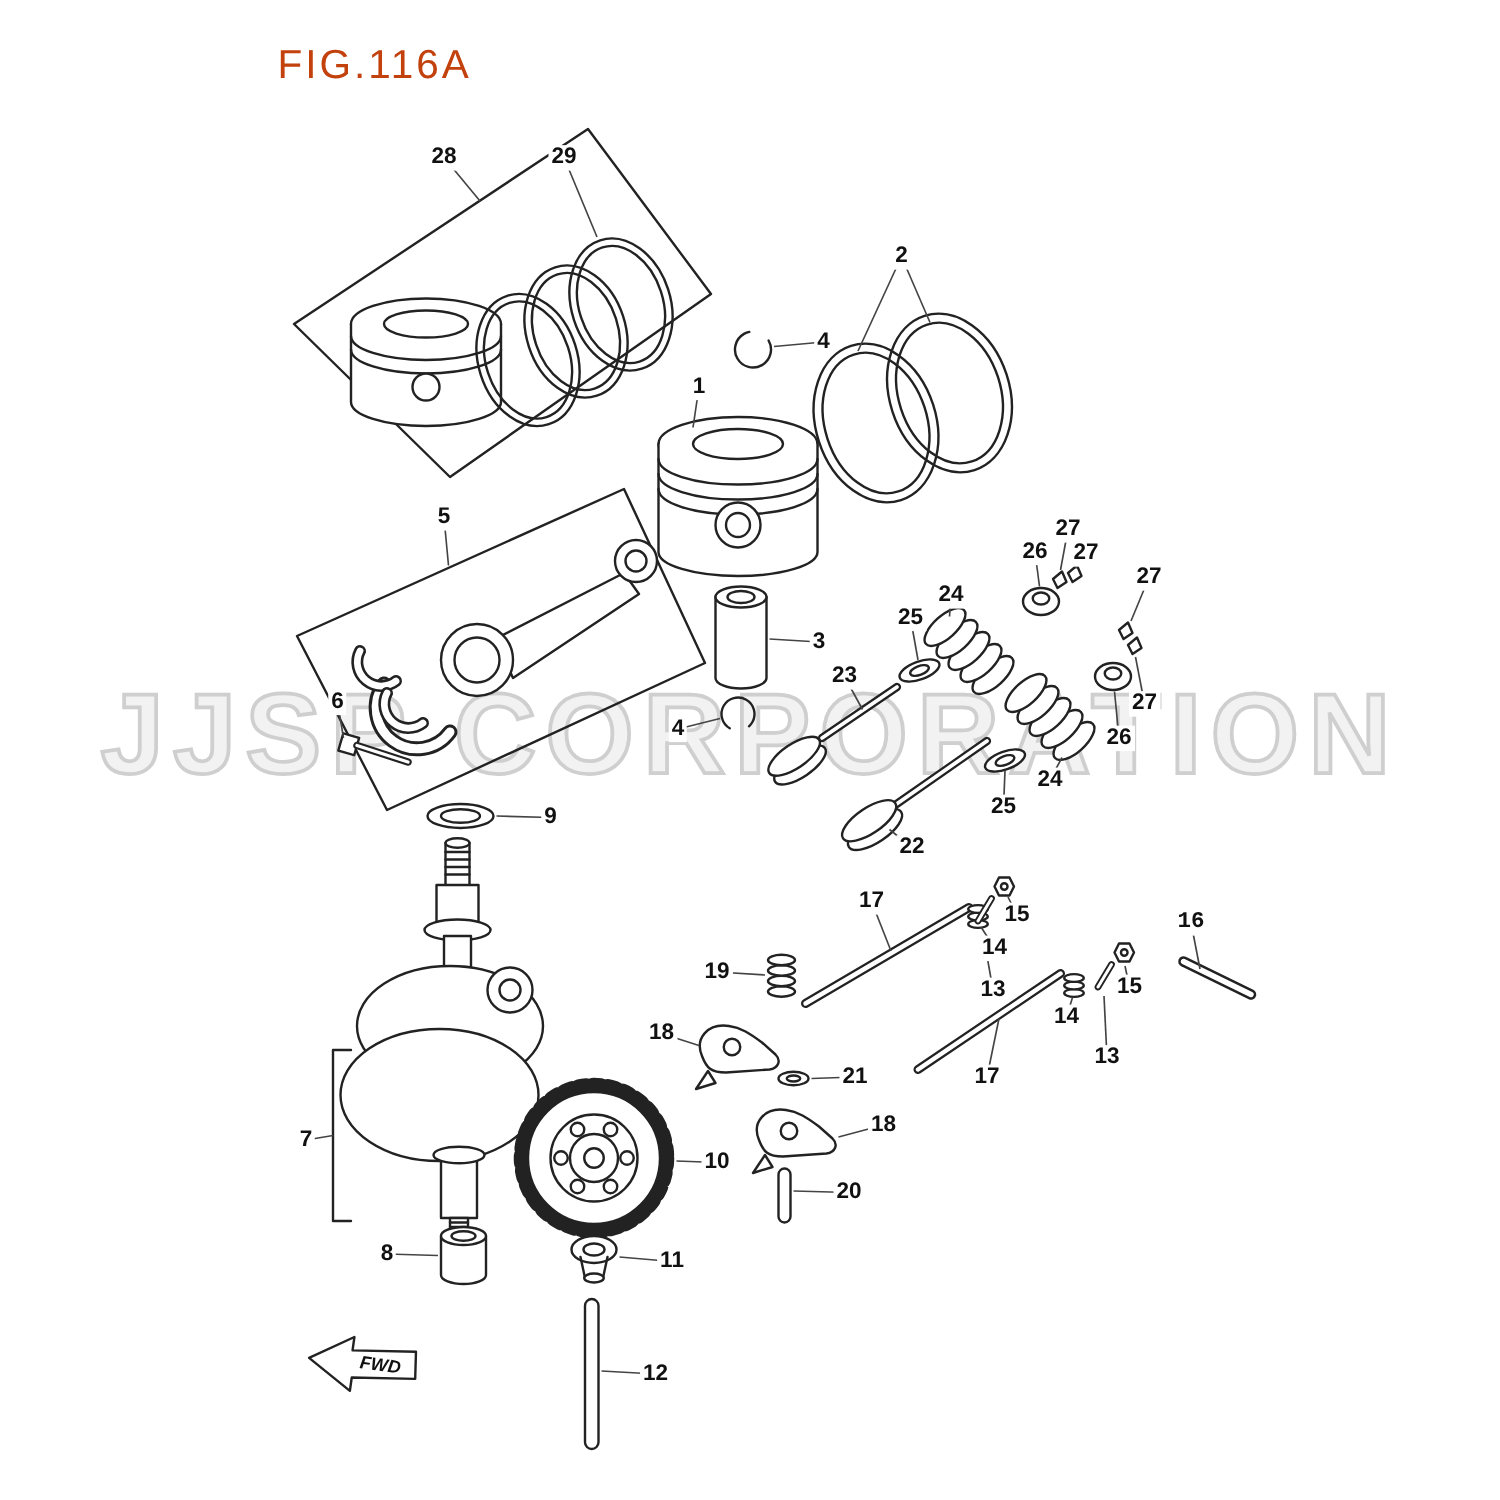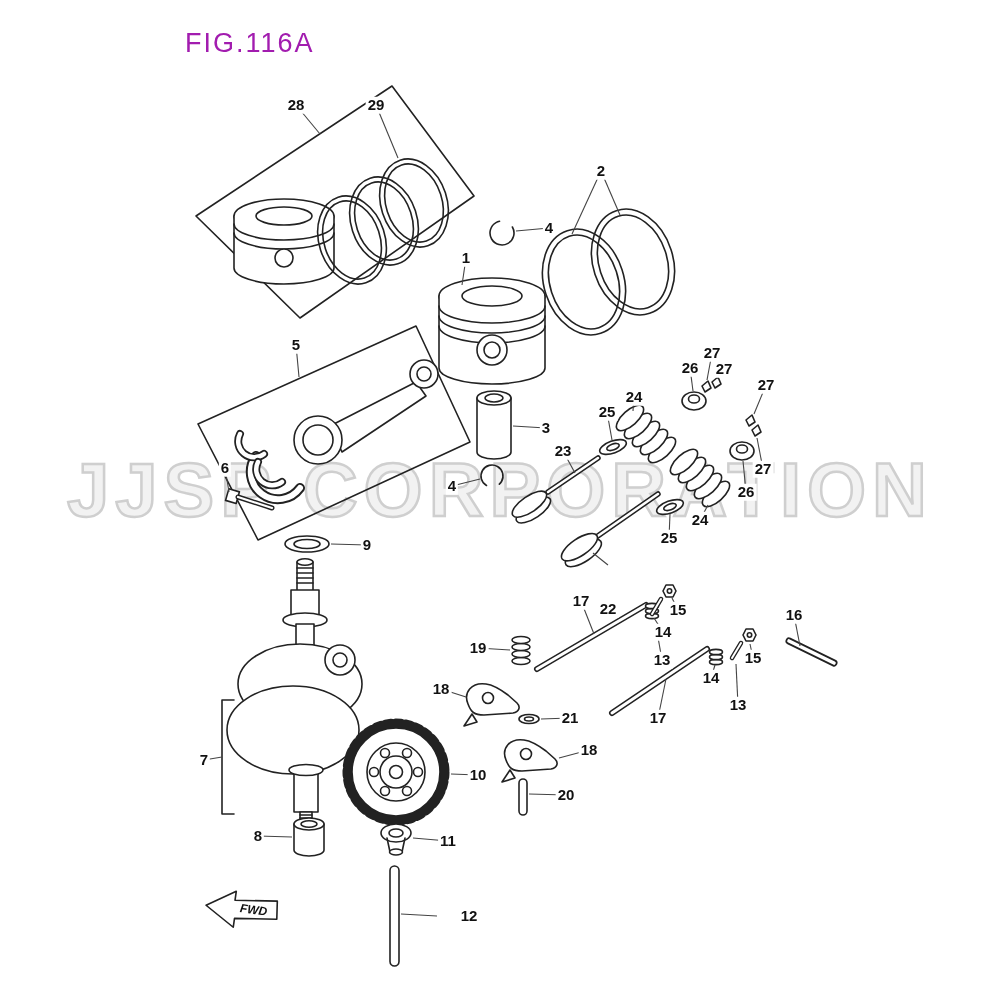--- a/index.html
+++ b/index.html
@@ -5,21 +5,21 @@
   html,body{margin:0;padding:0;background:#fff}
   body{width:1000px;height:1000px;font-family:"Liberation Sans",sans-serif}
   .stage{position:relative;width:1000px;height:1000px;background:#fff;overflow:hidden}
   .watermark{
     position:absolute;top:446px;left:0;width:100%;text-align:center;
     font-size:76px;font-weight:800;letter-spacing:6px;white-space:nowrap;
     color:#f2f2f2;-webkit-text-stroke:2.5px #cfcfcf;z-index:1;user-select:none
   }
   svg.diagram{position:absolute;left:0;top:0;z-index:2}
   .title{position:absolute;left:185px;top:28px;font-size:27px;letter-spacing:2px;
-    color:#a21caf;font-weight:500;z-index:3}
+    color:#c2410c;font-weight:500;z-index:3}
   #callouts{position:absolute;left:0;top:0;width:1000px;height:736px;z-index:4;pointer-events:none}
   .callout{position:absolute;transform:translate(-50%,-50%);font-weight:bold;font-size:15px;
     color:#111;background:#fff;padding:0 2px;line-height:1.1}
   #leaders line{stroke:#444;stroke-width:1.1}
 </style>
 </head>
 <body>
 
 <div class="stage">
 
@@ -344,36 +344,36 @@
       <div class="callout" style="left: 607px; top: 412px;">25</div>
       <div class="callout" style="left: 634px; top: 397px;">24</div>
       <div class="callout" style="left: 690px; top: 368px;">26</div>
       <div class="callout" style="left: 712px; top: 353px;">27</div>
       <div class="callout" style="left: 724px; top: 369px;">27</div>
       <div class="callout" style="left: 766px; top: 385px;">27</div>
       <div class="callout" style="left: 763px; top: 469px;">27</div>
       <div class="callout" style="left: 746px; top: 492px;">26</div>
       <div class="callout" style="left: 669px; top: 538px;">25</div>
       <div class="callout" style="left: 700px; top: 520px;">24</div>
-      <div class="callout" style="left: 608px; top: 565px; margin-top: 44px;">22</div>
+      <div class="callout" style="left: 608px; top: 565px;">22</div>
       <div class="callout" style="left: 367px; top: 545px;">9</div>
       <div class="callout" style="left: 204px; top: 760px;">7</div>
       <div class="callout" style="left: 258px; top: 836px;">8</div>
       <div class="callout" style="left: 478px; top: 775px;">10</div>
       <div class="callout" style="left: 448px; top: 841px; text-align: center;">11</div>
-      <div class="callout" style="left: 437px; top: 916px; margin-left: 32px;">12</div>
+      <div class="callout" style="left: 437px; top: 916px;">12</div>
       <div class="callout" style="left: 478px; top: 648px; text-align: right;">19</div>
       <div class="callout" style="left: 441px; top: 689px;">18</div>
       <div class="callout" style="left: 570px; top: 718px;">21</div>
       <div class="callout" style="left: 589px; top: 750px;">18</div>
       <div class="callout" style="left: 566px; top: 795px;">20</div>
       <div class="callout" style="left: 581px; top: 601px;">17</div>
       <div class="callout" style="left: 663px; top: 632px;">14</div>
       <div class="callout" style="left: 678px; top: 610px;">15</div>
       <div class="callout" style="left: 662px; top: 660px;">13</div>
-      <div class="callout" style="left: 794px; top: 615px;">16</div>
+      <div class="callout" style="left: 794px; top: 615px; font-family: Liberation Mono, monospace;">16</div>
       <div class="callout" style="left: 753px; top: 658px;">15</div>
       <div class="callout" style="left: 711px; top: 678px;">14</div>
       <div class="callout" style="left: 738px; top: 705px;">13</div>
       <div class="callout" style="left: 658px; top: 718px;">17</div>
     </div>
 
 </div>
 
 </body></html>

